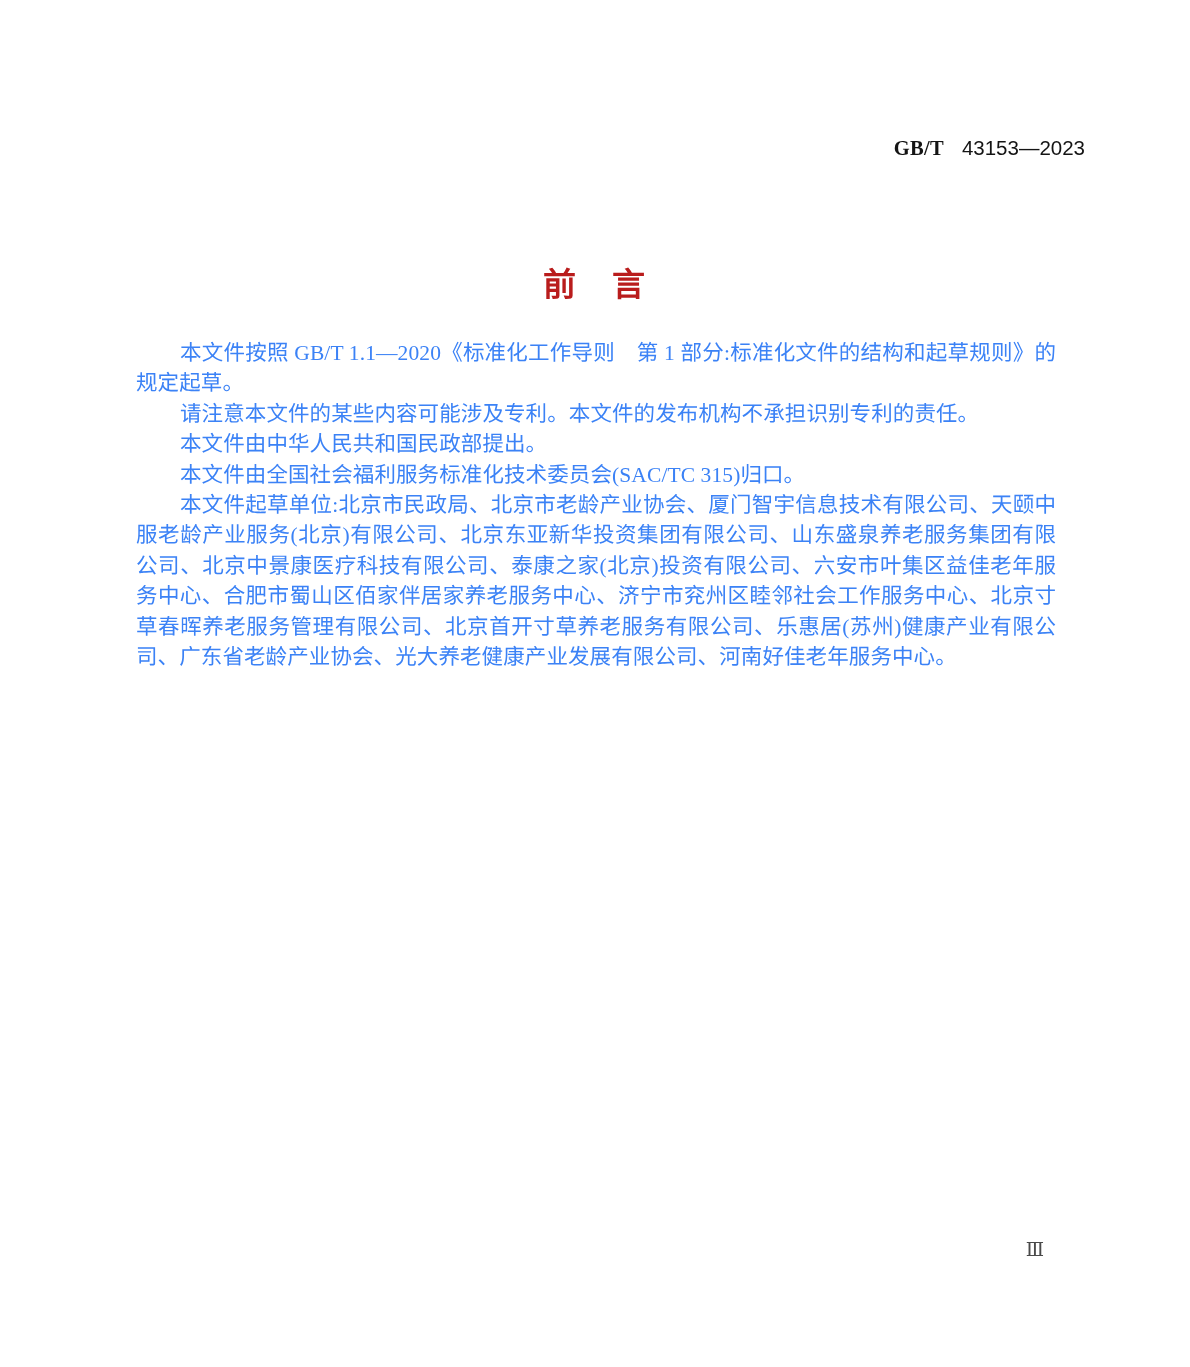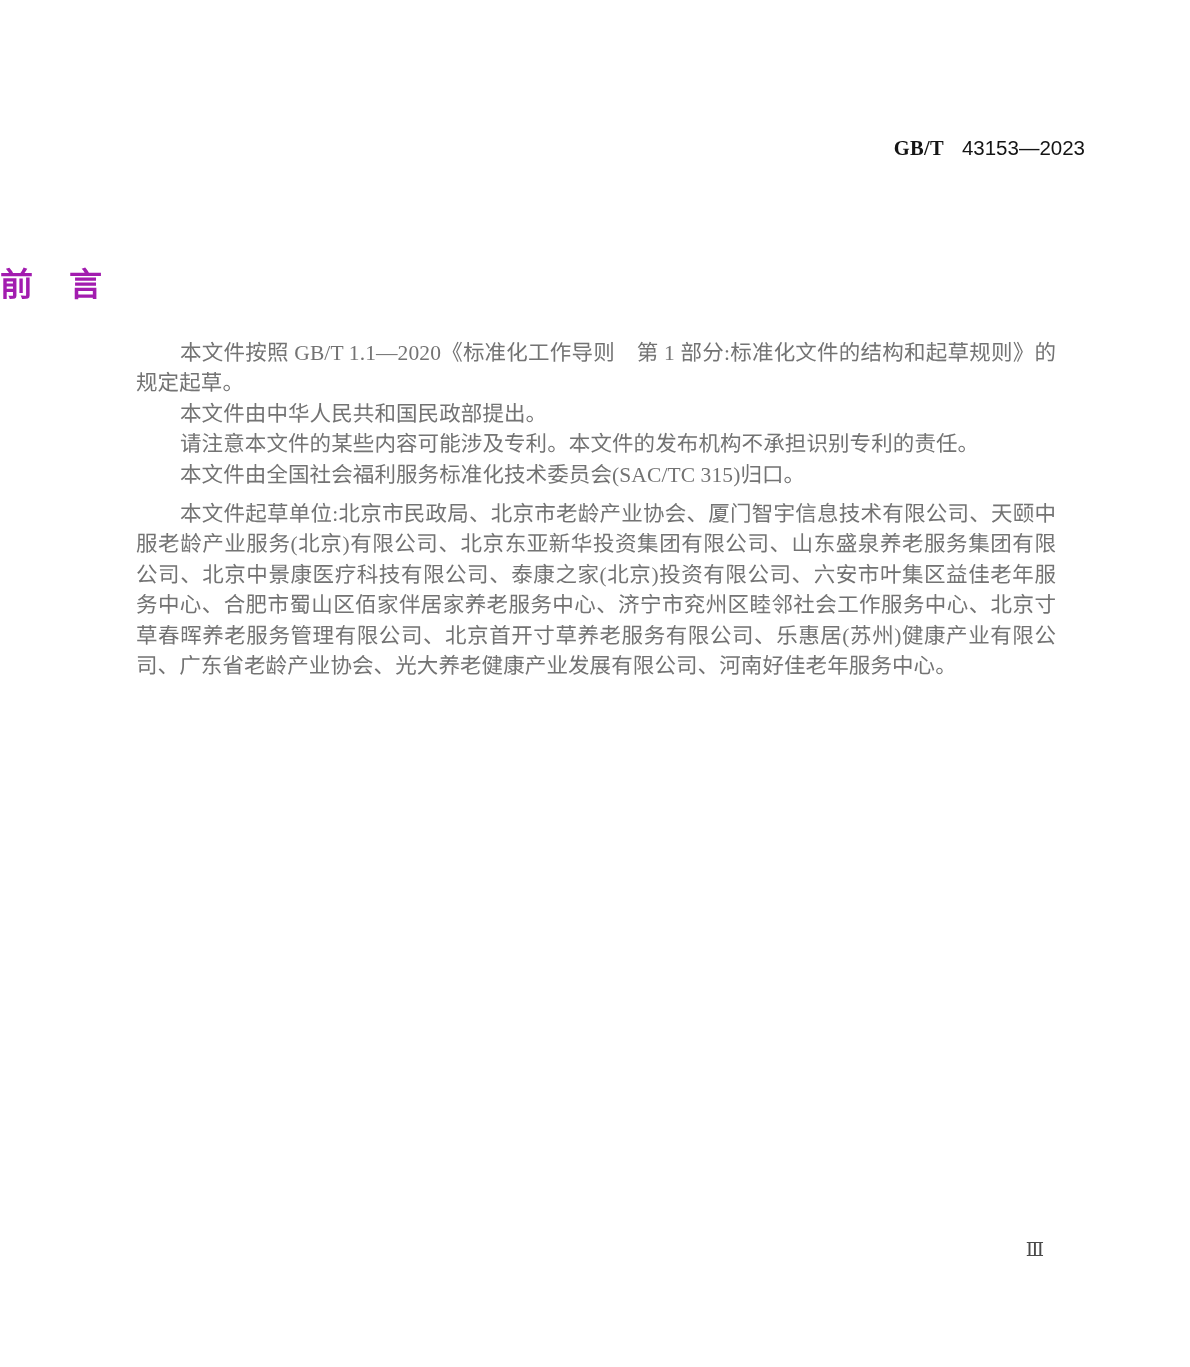--- a/index.html
+++ b/index.html
@@ -41,26 +41,26 @@
     font-weight: normal;
     letter-spacing: 0px;
   }
 
   
   .doc-title {
     position: absolute;
     top: 236px;
     left: 0;
     right: 0;
-    text-align: left;
+    text-align: center;
     font-size: 33px;
     font-weight: bold;
     letter-spacing: 2px;
     font-family: "DejaVu Sans", "Liberation Sans", sans-serif;
-    color: #a21caf;
+    color: #b91c1c;
   }
   .doc-title .gap {
     display: inline-block;
     width: 34px;
   }
 
   
   .body-block {
     position: absolute;
     top: 338px;
@@ -69,33 +69,33 @@
   }
 
   p.para {
     margin: 0;
     font-size: 21.5px;
     line-height: 30.4px;
     text-align: justify;
     text-justify: inter-character;
     text-align-last: left;
     letter-spacing: 0.1px;
-    color: #737373;
+    color: #3b82f6;
     word-break: break-all;
   }
 
   p.para.indent {
     text-indent: 44px;
   }
 
   
   p.p1 { margin-bottom: 0px; }
   p.p2 { margin-bottom: 0px; }
   p.p3 { margin-bottom: 0px; }
-  p.p4 { margin-bottom: 9px; }
+  p.p4 { margin-bottom: 0px; }
   p.p5 { margin-bottom: 8px; }
   p.p6 { margin-bottom: 0px; }
 
   .wide-space {
     display: inline-block;
     width: 18px;
   }
 
   
   .page-number {
@@ -118,21 +118,21 @@
   <div class="page-header">
     <span class="std-code">GB/T</span><span class="wide-space"></span><span class="std-num">43153—2023</span>
   </div>
 
   <h1 class="doc-title">
     <span>前</span><span class="gap"></span><span>言</span>
   </h1>
 
   <div class="body-block">
     <p class="para indent p1">本文件按照 GB/T 1.1—2020《标准化工作导则　第 1 部分:标准化文件的结构和起草规则》的规定起草。</p>
+    <p class="para indent p2">请注意本文件的某些内容可能涉及专利。本文件的发布机构不承担识别专利的责任。</p>
     <p class="para indent p3">本文件由中华人民共和国民政部提出。</p>
-    <p class="para indent p2">请注意本文件的某些内容可能涉及专利。本文件的发布机构不承担识别专利的责任。</p>
     <p class="para indent p4">本文件由全国社会福利服务标准化技术委员会(SAC/TC 315)归口。</p>
     <p class="para indent p5">本文件起草单位:北京市民政局、北京市老龄产业协会、厦门智宇信息技术有限公司、天颐中服老龄产业服务(北京)有限公司、北京东亚新华投资集团有限公司、山东盛泉养老服务集团有限公司、北京中景康医疗科技有限公司、泰康之家(北京)投资有限公司、六安市叶集区益佳老年服务中心、合肥市蜀山区佰家伴居家养老服务中心、济宁市兖州区睦邻社会工作服务中心、北京寸草春晖养老服务管理有限公司、北京首开寸草养老服务有限公司、乐惠居(苏州)健康产业有限公司、广东省老龄产业协会、光大养老健康产业发展有限公司、河南好佳老年服务中心。</p>
   </div>
 
   <div class="page-number">Ⅲ</div>
 
 </div>
 
 </body></html>

